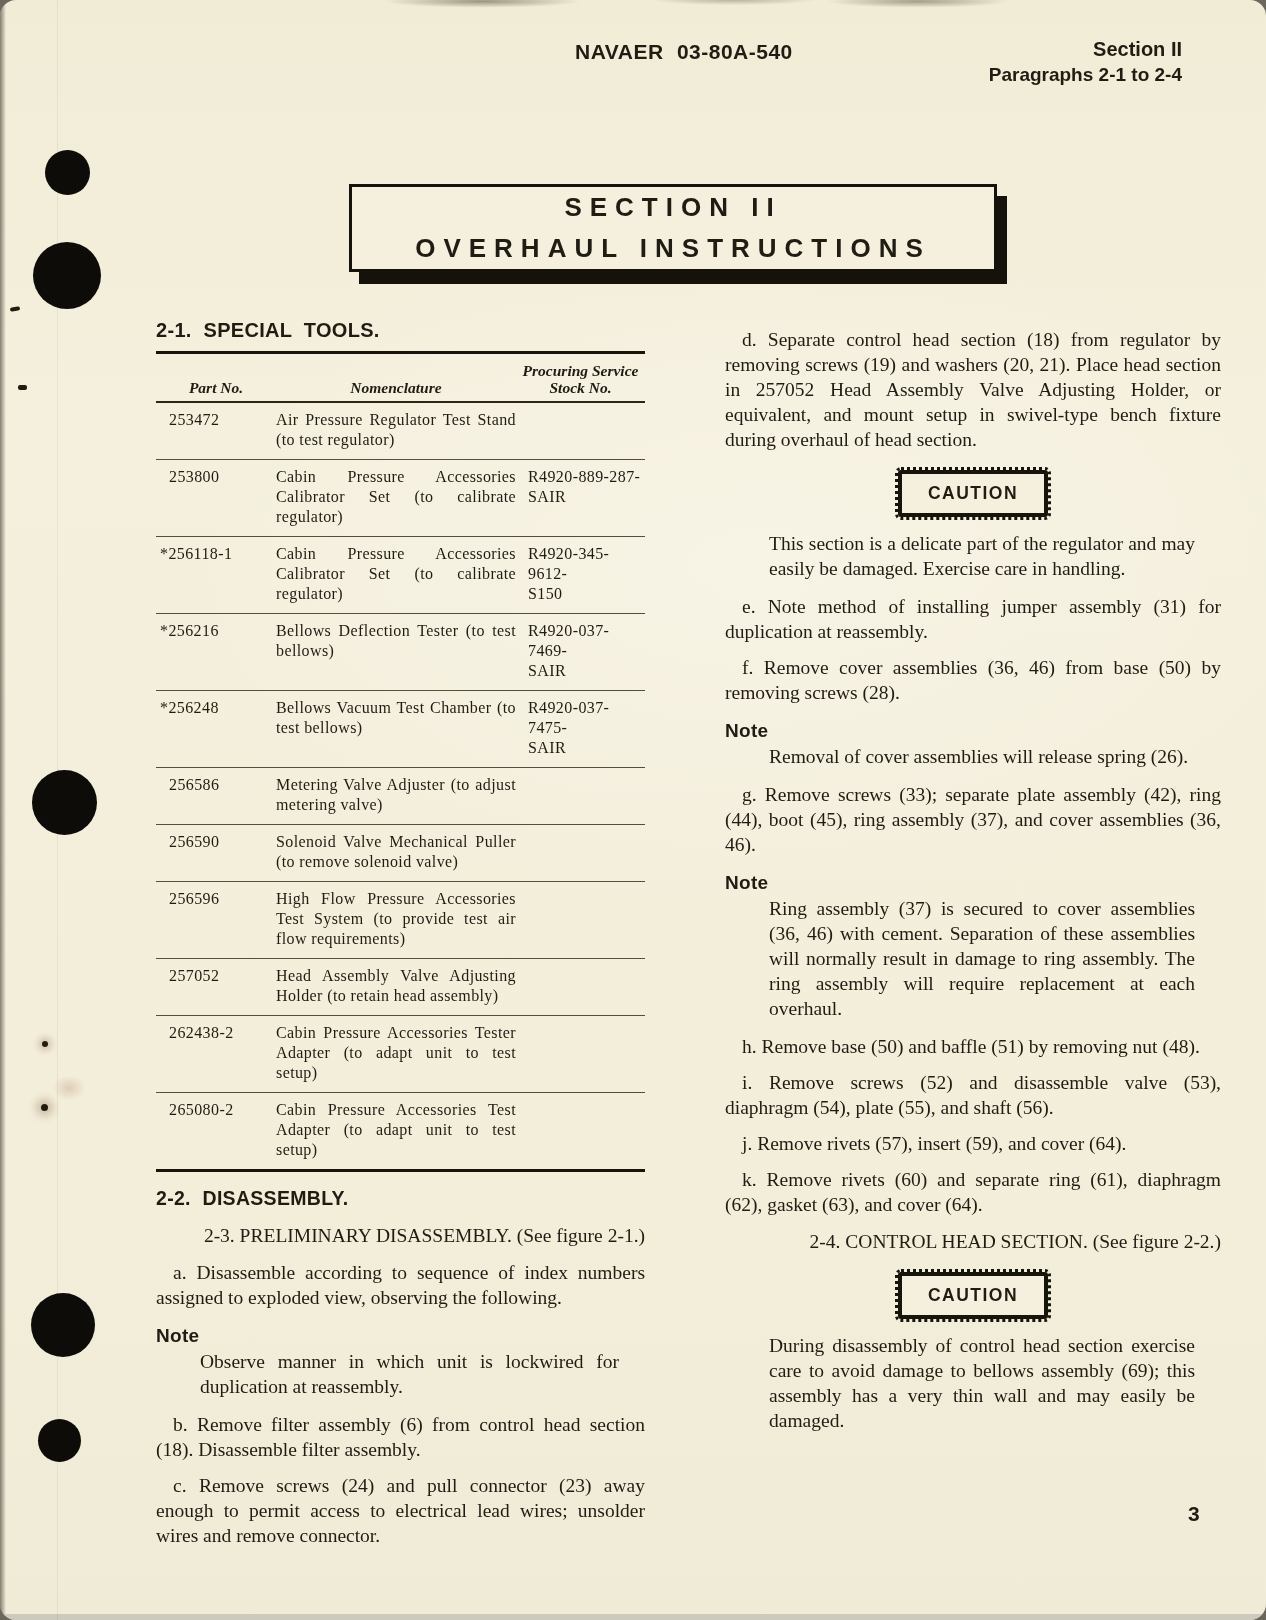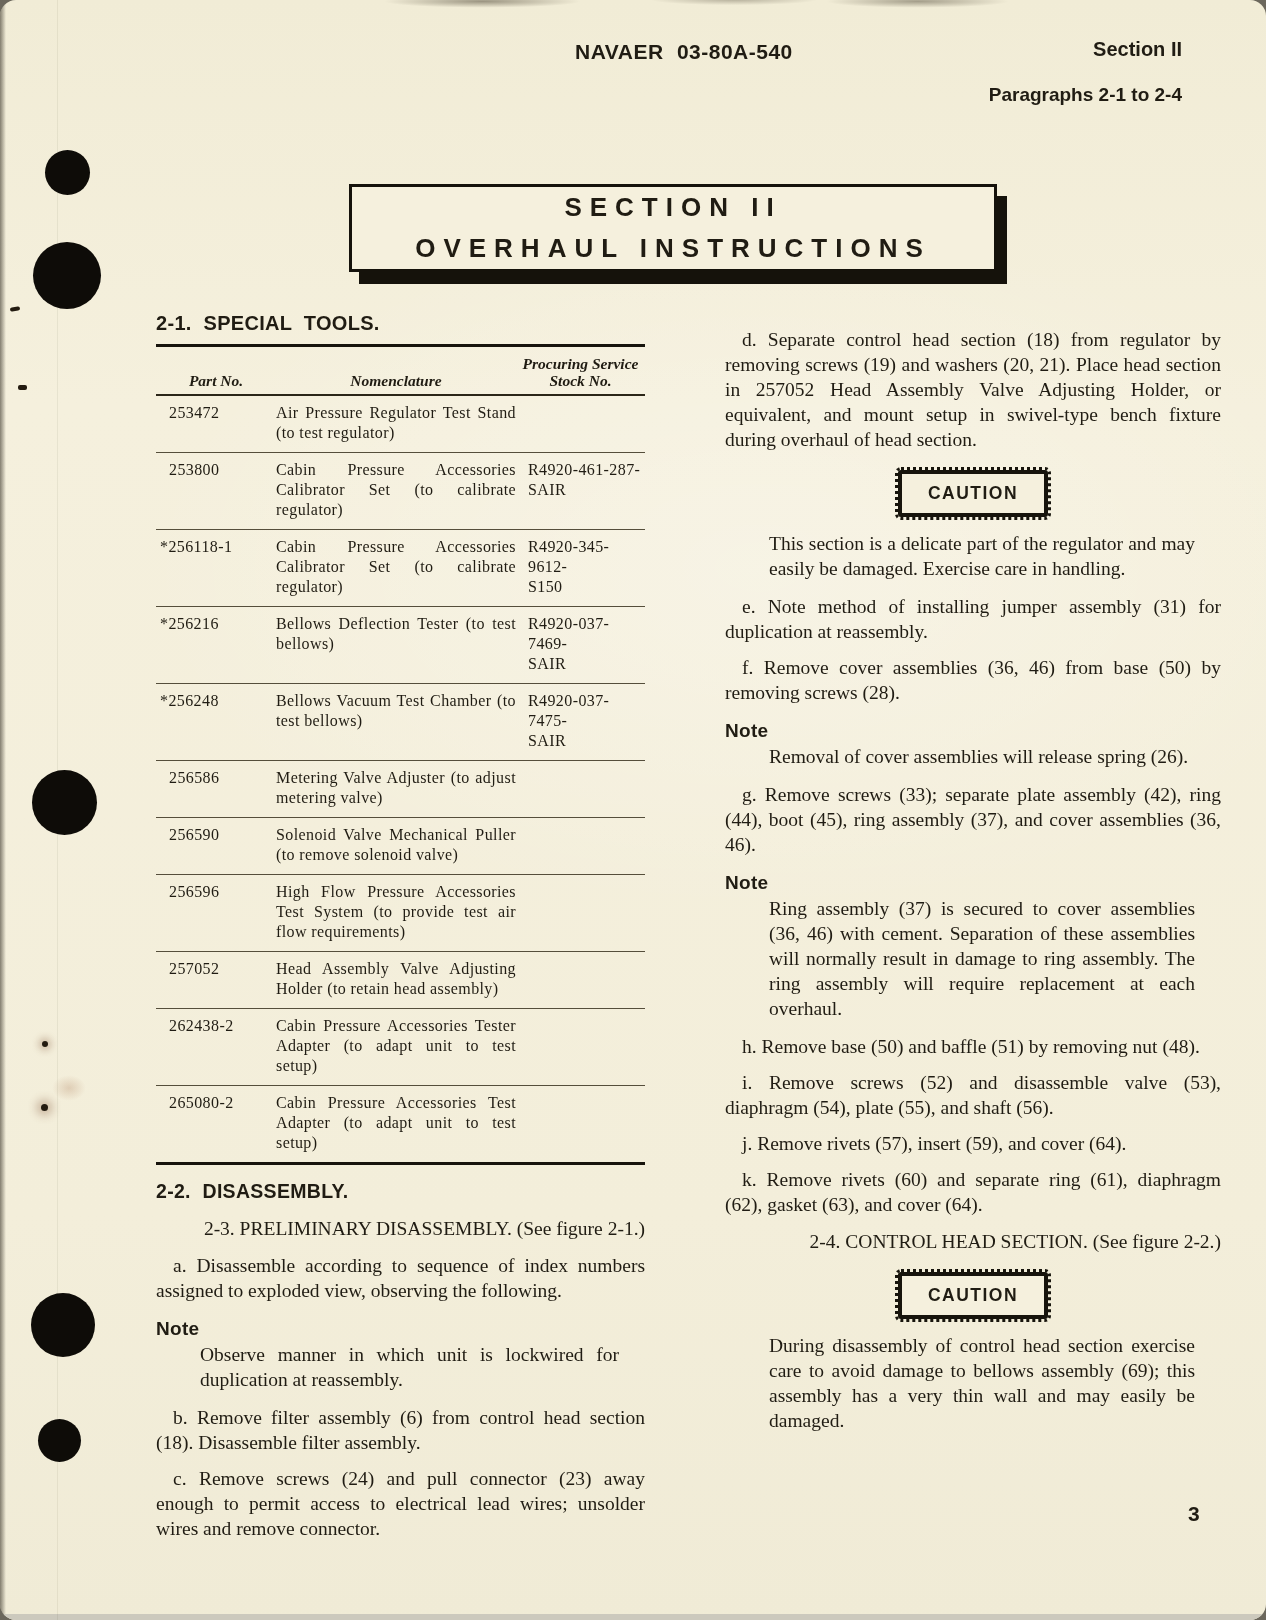--- a/index.html
+++ b/index.html
@@ -40,37 +40,37 @@
   .s4 { left:41px; top:1104px; width:7px; height:7px; box-shadow:0 0 8px 5px rgba(120,70,40,0.3); }
   .stain { position:absolute; left:52px; top:1075px; width:34px; height:26px; border-radius:50%;
     background:radial-gradient(rgba(150,90,50,0.22), rgba(150,90,50,0) 70%); }
 
   
   .doc-number { position:absolute; left:575px; top:40px;
     font-family:"Liberation Sans", sans-serif; font-weight:700; font-size:21px; letter-spacing:0.5px; word-spacing:7px; }
   .header-right { position:absolute; right:84px; top:36px; text-align:right;
     font-family:"Liberation Sans", sans-serif; font-weight:700; line-height:26px; }
   .header-right .sec { font-size:20px; }
-  .header-right .par { font-size:19px;margin-top:20px; }
+  .header-right .par { font-size:19px; }
 
   
   .title-box { position:absolute; left:349px; top:184px; width:648px; height:88px;
     border:3px solid #15120b; background:#f5f0dd;
     box-shadow:10px 12px 0 #15120b;
     display:flex; flex-direction:column; align-items:center; justify-content:center;
     font-family:"Liberation Sans", sans-serif; font-weight:700; font-size:26px; letter-spacing:8px; line-height:41px;
     text-align:center; white-space:nowrap; }
 
   
   .col-left  { position:absolute; left:156px; top:312px; width:489px; }
   .col-right { position:absolute; left:725px; top:316px; width:496px; font-size:19.5px; line-height:25px; }
 
   .section-heading { font-family:"Liberation Sans", sans-serif; font-weight:700; font-size:20px;
     letter-spacing:0.3px; word-spacing:6px; margin:14px 0 8px; }
-  .col-left > .section-heading:first-child { margin-top:0; }
+  .col-left > .section-heading:first-child { margin-top:7px; }
 
   
   .tools-table { margin-top:9px; }
   .rule-heavy { height:3px; background:#17140c; }
   .rule-med   { height:2px; background:#2b2618; }
   .thead { display:flex; align-items:flex-end; padding:8px 0 5px;
     font-style:italic; font-weight:700; font-size:15.5px; line-height:17px; }
   .th-part  { width:120px; text-align:center; }
   .th-nomen { width:240px; text-align:center; }
   .th-stock { flex:1; text-align:center; }
@@ -148,21 +148,21 @@
       <div class="rule-med"></div>
       <div>
           <div class="trow">
     <div class="cell-part no-star">253472</div>
     <div class="cell-nomen">Air Pressure Regulator Test Stand (to test regulator)</div>
     <div class="cell-stock"></div>
   </div>
           <div class="trow">
     <div class="cell-part no-star">253800</div>
     <div class="cell-nomen">Cabin Pressure Accessories Calibrator Set (to calibrate regulator)</div>
-    <div class="cell-stock">R4920-461-287-
+    <div class="cell-stock">R4920-889-287-
 SAIR</div>
   </div>
           <div class="trow">
     <div class="cell-part">*256118-1</div>
     <div class="cell-nomen">Cabin Pressure Accessories Calibrator Set (to calibrate regulator)</div>
     <div class="cell-stock">R4920-345-9612-
 S150</div>
   </div>
           <div class="trow">
     <div class="cell-part">*256216</div>

